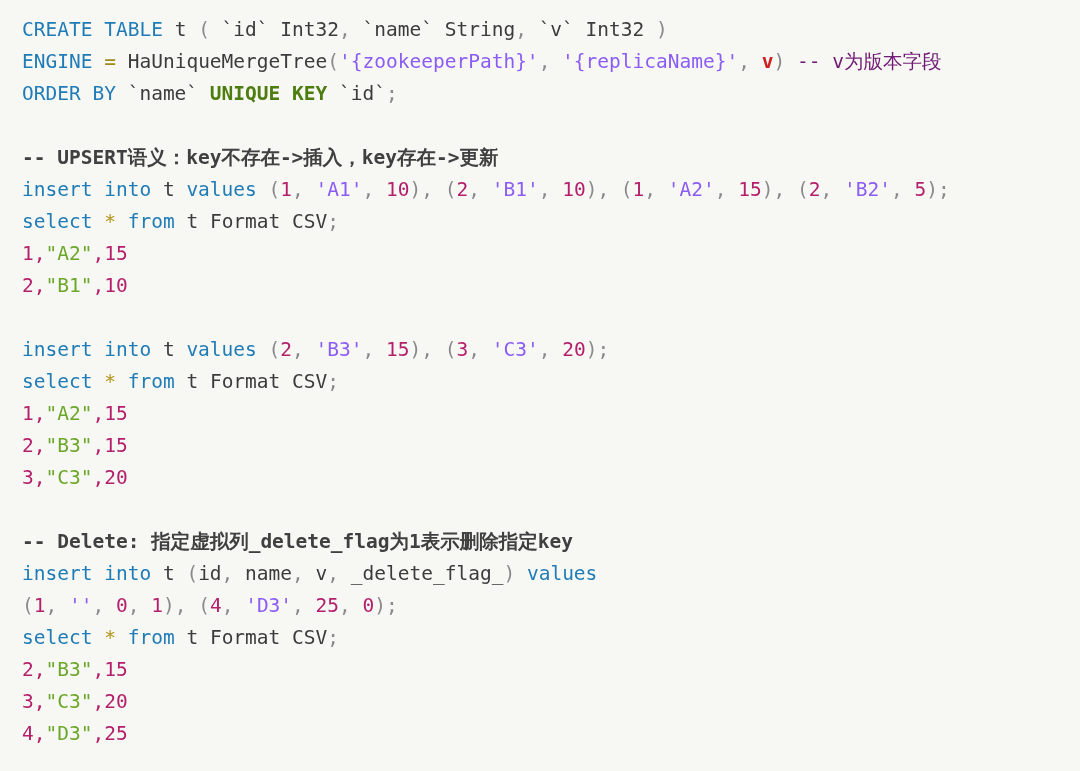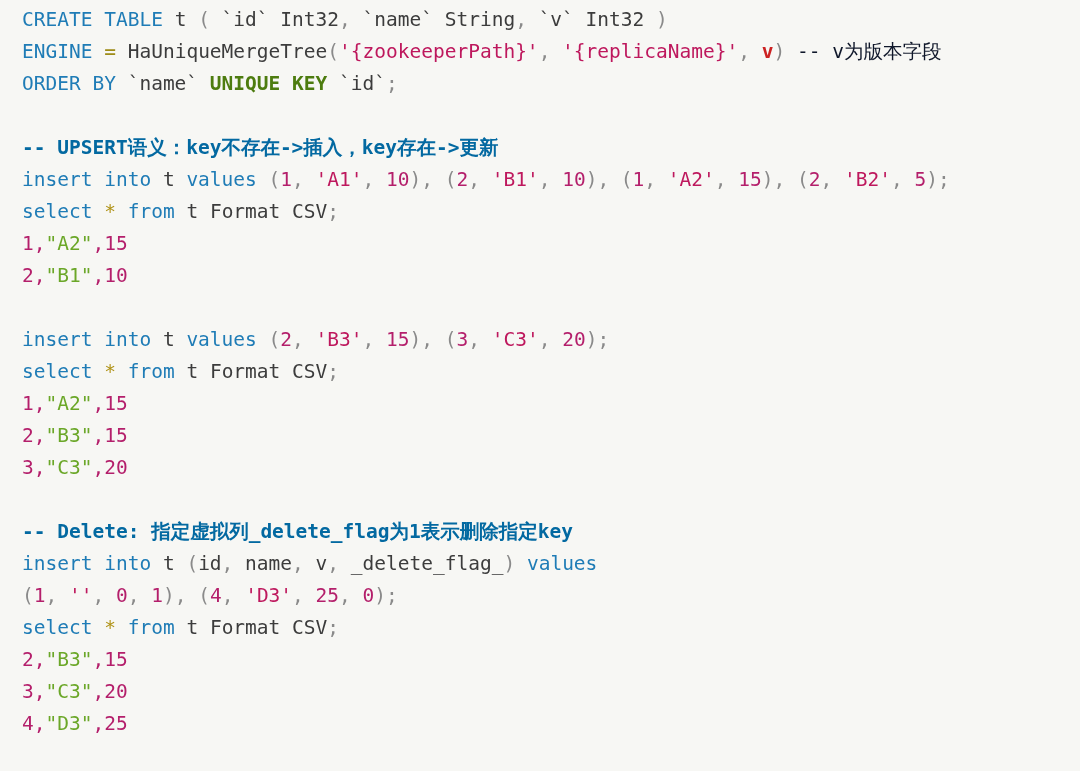--- a/index.html
+++ b/index.html
@@ -7,44 +7,44 @@
     padding: 0;
     background: #f7f7f4;
   }
   body {
     width: 1080px;
     height: 771px;
     overflow: hidden;
     font-family: "DejaVu Sans Mono", "Liberation Mono", monospace;
   }
   #code-block {
-    padding: 4px 0 0 22px;
+    padding: 14px 0 0 22px;
     font-size: 19.5px;
     line-height: 32px;
     letter-spacing: 0px;
     white-space: pre;
     color: #3c3c3c;
   }
   .line {
     height: 32px;
     white-space: pre;
   }
   .line.blank { height: 32px; }
 
   
   .kw      { color: #1f7cb6; }          
   .kw2     { color: #4d7c0f; font-weight: bold; }  
   .op      { color: #9e8c18; }          
   .star    { color: #b09318; }          
   .ident   { color: #3c3c3c; }          
-  .str     { color: #be185d; }          
+  .str     { color: #8b5cf6; }          
   .num     { color: #b41f6b; }          
   .punc    { color: #8a8a8a; }          
-  .cmt     { color: #0f172a; }          
-  .cmt-cn  { color: #0369a1; font-weight: bold; }          
+  .cmt     { color: #701a75; }          
+  .cmt-cn  { color: #404040; font-weight: bold; }          
   .res-num { color: #b41f6b; }          
   .res-str { color: #6ba728; }          
   .res-sep { color: #b41f6b; }          
   .vcol    { color: #cc2222; font-weight: bold; } 
 </style>
 </head>
 <body style="background: rgb(247, 247, 244);">
 
 <div id="code-block" style="color: rgb(60, 60, 60);"><div class="line"><span class="kw">CREATE TABLE</span><span class="ident"> t </span><span class="punc">(</span><span class="ident"> `id` Int32</span><span class="punc">,</span><span class="ident"> `name` String</span><span class="punc">,</span><span class="ident"> `v` Int32 </span><span class="punc">)</span></div><div class="line"><span class="kw">ENGINE</span><span class="ident"> </span><span class="op">=</span><span class="ident"> HaUniqueMergeTree</span><span class="punc">(</span><span class="str">'{zookeeperPath}'</span><span class="punc">, </span><span class="str">'{replicaName}'</span><span class="punc">, </span><span class="vcol">v</span><span class="punc">)</span><span class="cmt"> -- v为版本字段</span></div><div class="line"><span class="kw">ORDER BY</span><span class="ident"> `name` </span><span class="kw2">UNIQUE KEY</span><span class="ident"> `id`</span><span class="punc">;</span></div><div class="line blank">&nbsp;</div><div class="line"><span class="cmt-cn">-- UPSERT语义：key不存在-&gt;插入，key存在-&gt;更新</span></div><div class="line"><span class="kw">insert into</span><span class="ident"> t </span><span class="kw">values</span><span class="ident"> </span><span class="punc">(</span><span class="num">1</span><span class="punc">, </span><span class="str">'A1'</span><span class="punc">, </span><span class="num">10</span><span class="punc">), (</span><span class="num">2</span><span class="punc">, </span><span class="str">'B1'</span><span class="punc">, </span><span class="num">10</span><span class="punc">), (</span><span class="num">1</span><span class="punc">, </span><span class="str">'A2'</span><span class="punc">, </span><span class="num">15</span><span class="punc">), (</span><span class="num">2</span><span class="punc">, </span><span class="str">'B2'</span><span class="punc">, </span><span class="num">5</span><span class="punc">);</span></div><div class="line"><span class="kw">select</span><span class="ident"> </span><span class="star">*</span><span class="ident"> </span><span class="kw">from</span><span class="ident"> t Format CSV</span><span class="punc">;</span></div><div class="line"><span class="res-num">1</span><span class="res-sep">,</span><span class="res-str">"A2"</span><span class="res-sep">,</span><span class="res-num">15</span></div><div class="line"><span class="res-num">2</span><span class="res-sep">,</span><span class="res-str">"B1"</span><span class="res-sep">,</span><span class="res-num">10</span></div><div class="line blank">&nbsp;</div><div class="line"><span class="kw">insert into</span><span class="ident"> t </span><span class="kw">values</span><span class="ident"> </span><span class="punc">(</span><span class="num">2</span><span class="punc">, </span><span class="str">'B3'</span><span class="punc">, </span><span class="num">15</span><span class="punc">), (</span><span class="num">3</span><span class="punc">, </span><span class="str">'C3'</span><span class="punc">, </span><span class="num">20</span><span class="punc">);</span></div><div class="line"><span class="kw">select</span><span class="ident"> </span><span class="star">*</span><span class="ident"> </span><span class="kw">from</span><span class="ident"> t Format CSV</span><span class="punc">;</span></div><div class="line"><span class="res-num">1</span><span class="res-sep">,</span><span class="res-str">"A2"</span><span class="res-sep">,</span><span class="res-num">15</span></div><div class="line"><span class="res-num">2</span><span class="res-sep">,</span><span class="res-str">"B3"</span><span class="res-sep">,</span><span class="res-num">15</span></div><div class="line"><span class="res-num">3</span><span class="res-sep">,</span><span class="res-str">"C3"</span><span class="res-sep">,</span><span class="res-num">20</span></div><div class="line blank">&nbsp;</div><div class="line"><span class="cmt-cn">-- Delete: 指定虚拟列_delete_flag为1表示删除指定key</span></div><div class="line"><span class="kw">insert into</span><span class="ident"> t </span><span class="punc">(</span><span class="ident">id</span><span class="punc">, </span><span class="ident">name</span><span class="punc">, </span><span class="ident">v</span><span class="punc">, </span><span class="ident">_delete_flag_</span><span class="punc">)</span><span class="ident"> </span><span class="kw">values</span></div><div class="line"><span class="punc">(</span><span class="num">1</span><span class="punc">, </span><span class="str">''</span><span class="punc">, </span><span class="num">0</span><span class="punc">, </span><span class="num">1</span><span class="punc">), (</span><span class="num">4</span><span class="punc">, </span><span class="str">'D3'</span><span class="punc">, </span><span class="num">25</span><span class="punc">, </span><span class="num">0</span><span class="punc">);</span></div><div class="line"><span class="kw">select</span><span class="ident"> </span><span class="star">*</span><span class="ident"> </span><span class="kw">from</span><span class="ident"> t Format CSV</span><span class="punc">;</span></div><div class="line"><span class="res-num">2</span><span class="res-sep">,</span><span class="res-str">"B3"</span><span class="res-sep">,</span><span class="res-num">15</span></div><div class="line"><span class="res-num">3</span><span class="res-sep">,</span><span class="res-str">"C3"</span><span class="res-sep">,</span><span class="res-num">20</span></div><div class="line"><span class="res-num">4</span><span class="res-sep">,</span><span class="res-str">"D3"</span><span class="res-sep">,</span><span class="res-num">25</span></div></div>
 

